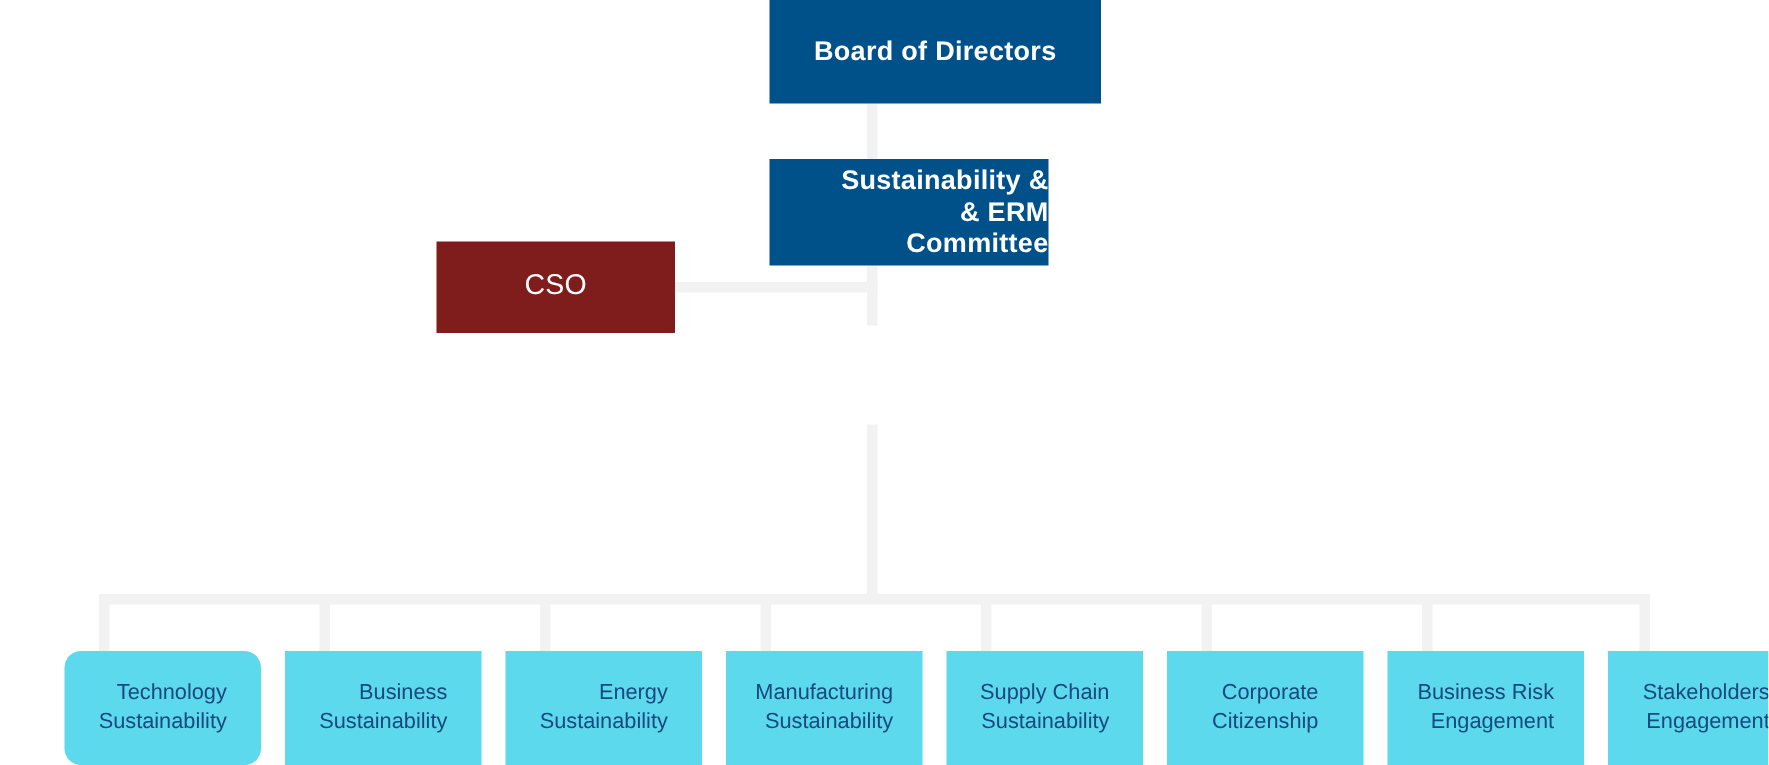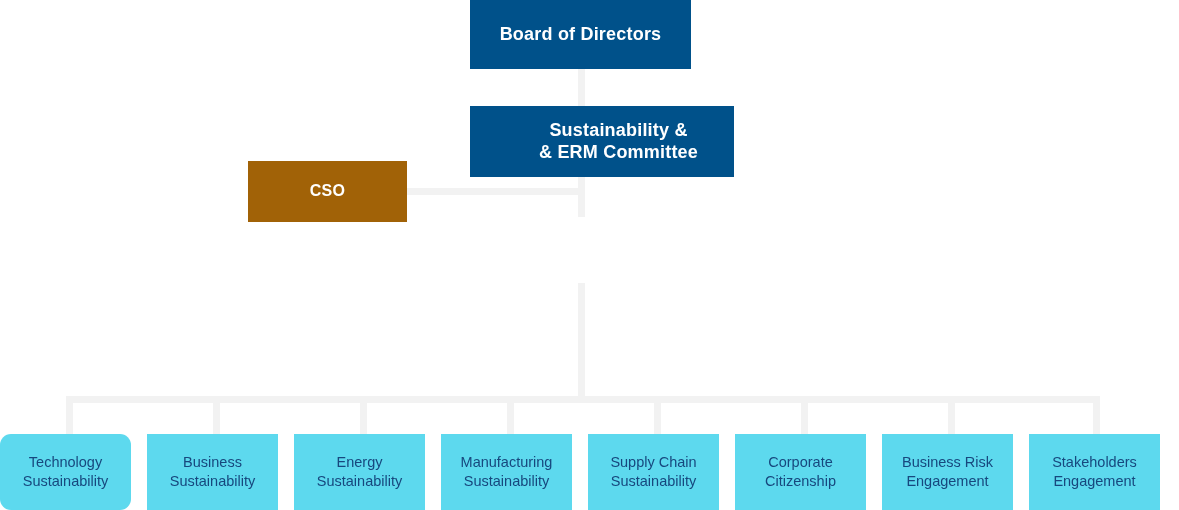--- a/index.html
+++ b/index.html
@@ -26,37 +26,38 @@
     background: #f2f2f2;
   }
 
   
   .node {
     position: absolute;
     box-sizing: border-box;
     display: flex;
     align-items: center;
     justify-content: center;
-    text-align: center;
+    text-align: right;
     line-height: 1.18;
     white-space: pre-line;
     z-index: 3;
+    margin-left: 43px;
   }
   .node.navy {
     background: #00518a;
     color: #ffffff;
     font-size: 18px;
     font-weight: bold;
     letter-spacing: 0.2px;
   }
   .node.green {
-    background: #a16207;
+    background: #7f1d1d;
     color: #ffffff;
-    font-size: 16px;
-    font-weight: bold;
+    font-size: 19px;
+    font-weight: normal;
     letter-spacing: 0.2px;
   }
   .node.cyan {
     background: #5dd9ee;
     color: #17487e;
     font-size: 14.5px;
     font-weight: normal;
     line-height: 1.33;
   }
 </style>
@@ -79,21 +80,21 @@
   <div class="conn" style="left:213px; top:396px; width:7px; height:38px;"></div>
   <div class="conn" style="left:360px; top:396px; width:7px; height:38px;"></div>
   <div class="conn" style="left:507px; top:396px; width:7px; height:38px;"></div>
   <div class="conn" style="left:654px; top:396px; width:7px; height:38px;"></div>
   <div class="conn" style="left:801px; top:396px; width:7px; height:38px;"></div>
   <div class="conn" style="left:948px; top:396px; width:7px; height:38px;"></div>
   <div class="conn" style="left:1093px; top:396px; width:7px; height:38px;"></div>
 
   <div class="node navy" style="left:470px; top:0px; width:221px; height:69px;">Board of Directors</div>
 
-  <div class="node navy" style="left:470px; top:106px; width:264px; height:71px;padding-left:33px;">Sustainability &amp;
+  <div class="node navy" style="left:470px; top:106px; width:186px; height:71px;padding-left:33px;">Sustainability &amp;
 &amp; ERM Committee</div>
 
   <div class="node green" style="left:248px; top:161px; width:159px; height:61px;">CSO</div>
 
 
   <div class="node cyan" style="left:0px; top:434px; width:131px; height:76px;border-radius:11px;">Technology
 Sustainability</div>
 
   <div class="node cyan" style="left:147px; top:434px; width:131px; height:76px;">Business
 Sustainability</div>

